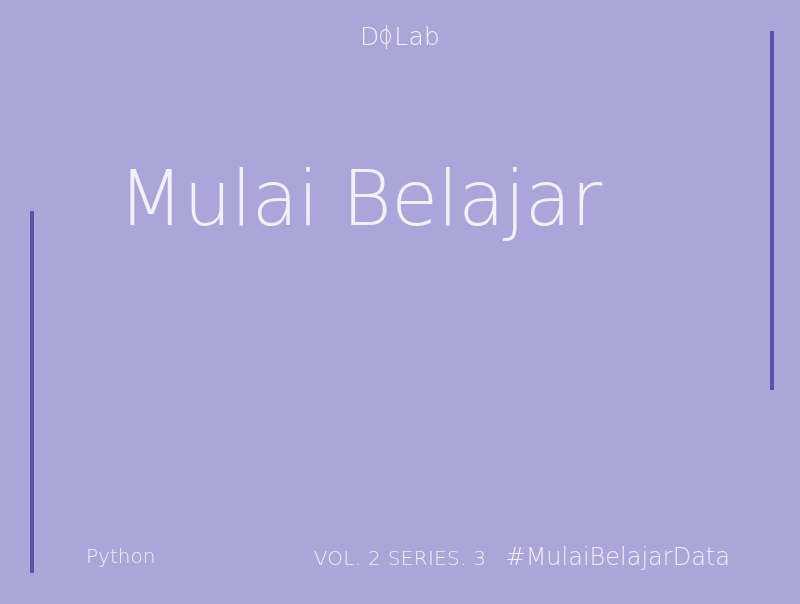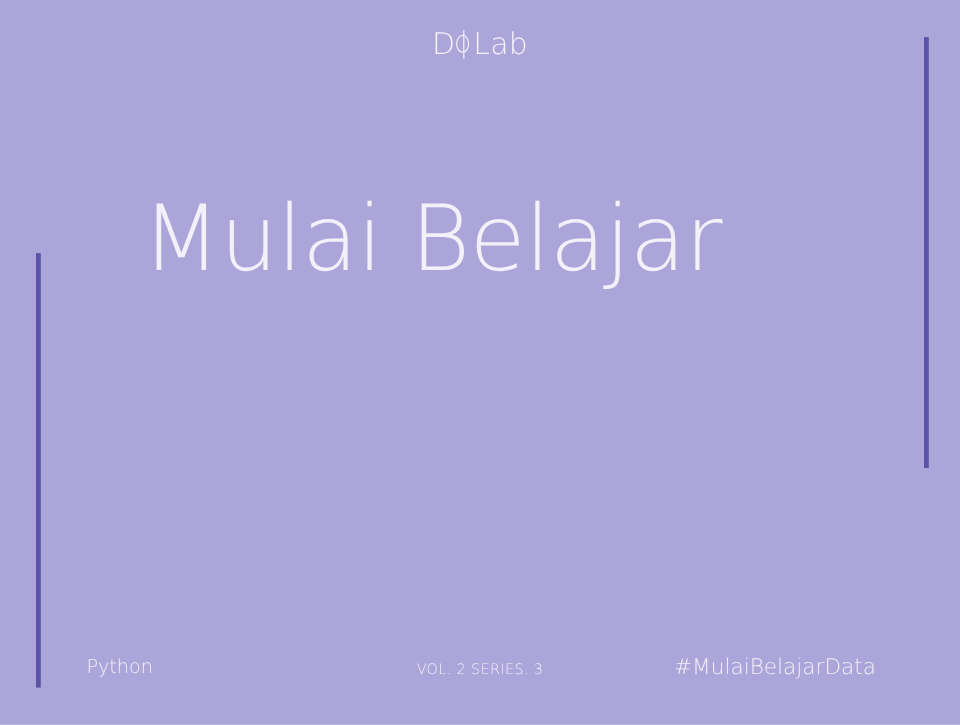--- a/index.html
+++ b/index.html
@@ -119,36 +119,36 @@
     color: #f1eff7;
     font-family: "DejaVu Sans", sans-serif;
     font-weight: 300;
   }
   .foot-item {
     position: absolute;
     white-space: nowrap;
     line-height: 24px;
   }
   #foot-topic {
-    left: 72px;
+    left: 86px;
     top: 8px;
-    font-size: 16px;
+    font-size: 20px;
   }
   #foot-volume {
     left: 0;
     top: 10px;
     width: 800px;
     text-align: center;
-    font-size: 12px;
+    font-size: 20px;
     letter-spacing: 0.3px;
   }
   #foot-hashtag {
     right: 70px;
     top: 9px;
-    font-size: 18px;
+    font-size: 24px;
   }
 </style>
 </head>
 <body>
 
 <div id="poster">
 
   <div class="rule" id="rule-right"></div>
   <div class="rule" id="rule-left"></div>
 

